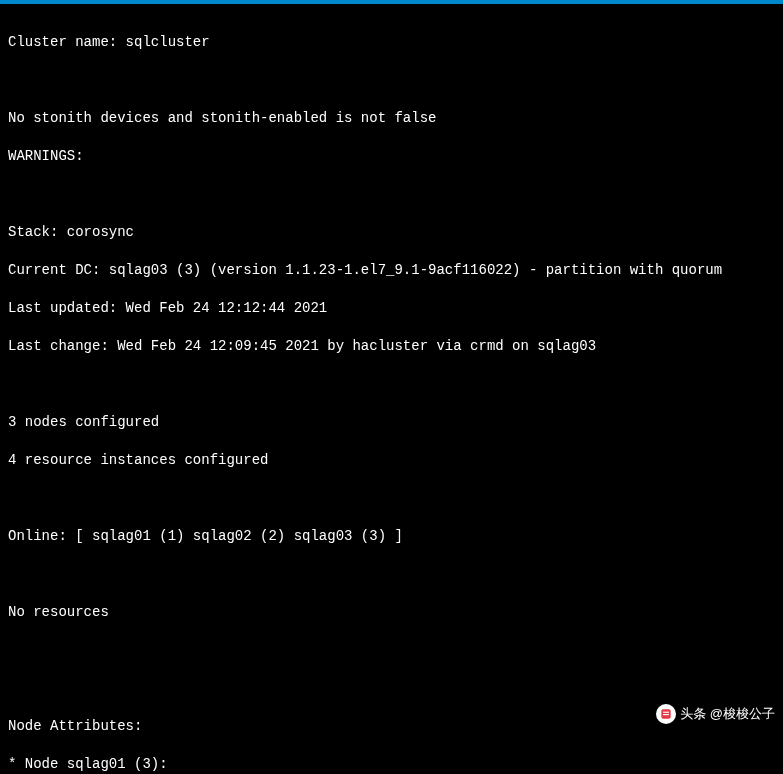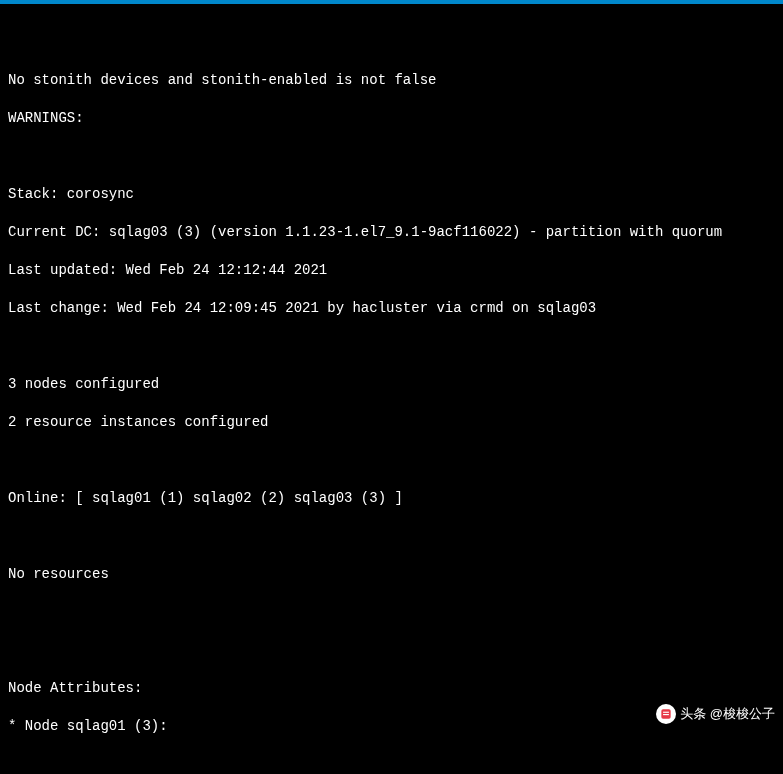--- a/index.html
+++ b/index.html
@@ -46,31 +46,32 @@
       justify-content: center;
     }
     .watermark-icon svg { width: 14px; height: 14px; }
   </style>
 </head>
 <body>
 
 <div class="top-bar"></div>
 
 <div class="terminal">
+<span class="line">Cluster name: sqlcluster</span>
 <span class="line"></span>
 <span class="line">No stonith devices and stonith-enabled is not false</span>
 <span class="line">WARNINGS:</span>
 <span class="line"></span>
 <span class="line">Stack: corosync</span>
 <span class="line">Current DC: sqlag03 (3) (version 1.1.23-1.el7_9.1-9acf116022) - partition with quorum</span>
 <span class="line">Last updated: Wed Feb 24 12:12:44 2021</span>
 <span class="line">Last change: Wed Feb 24 12:09:45 2021 by hacluster via crmd on sqlag03</span>
 <span class="line"></span>
 <span class="line">3 nodes configured</span>
-<span class="line">2 resource instances configured</span>
+<span class="line">4 resource instances configured</span>
 <span class="line"></span>
 <span class="line">Online: [ sqlag01 (1) sqlag02 (2) sqlag03 (3) ]</span>
 <span class="line"></span>
 <span class="line">No resources</span>
 <span class="line"></span>
 <span class="line"></span>
 <span class="line">Node Attributes:</span>
 <span class="line">* Node sqlag01 (3):</span>
 
 

